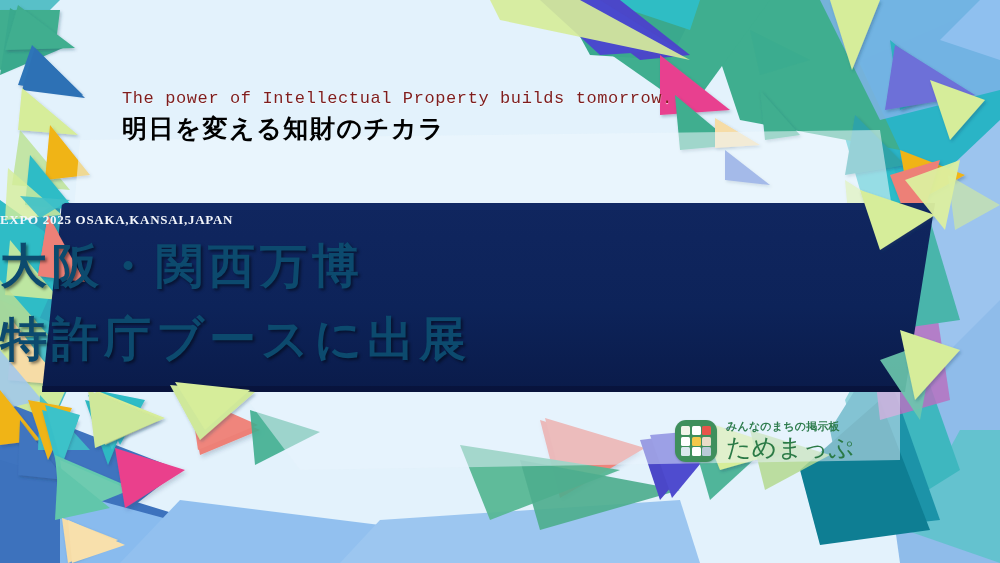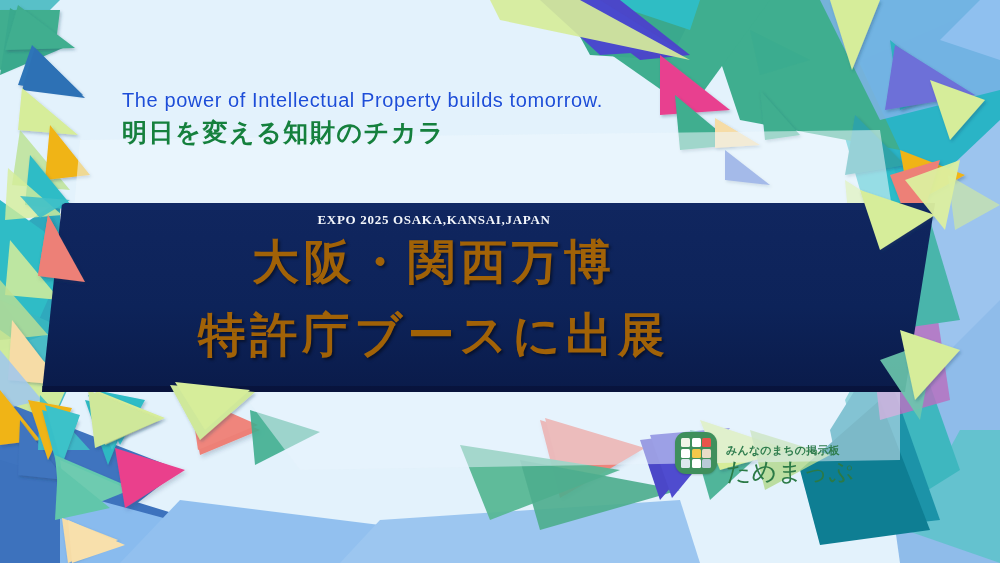--- a/index.html
+++ b/index.html
@@ -24,58 +24,57 @@
   }
 
   
   #headline {
     position: absolute;
     left: 122px;
     top: 88px;
     pointer-events: auto;
   }
   #headline-en {
-    font-family: Liberation Sans, sans-serif;
-    font-size: 20px;
+    font-family: Liberation Mono, monospace;
+    font-size: 17px;
     letter-spacing: 0.6px;
-    color: #1d4ed8;
+    color: #7f1d1d;
     white-space: nowrap;
     line-height: 1.25;
     text-shadow: 0 1px 1px rgba(255,255,255,0.75);
   }
   #headline-ja {
     font-family: "DejaVu Serif", serif;
     font-weight: bold;
     font-size: 25px;
     letter-spacing: 1.6px;
-    color: #15803d;
+    color: #000000;
     white-space: nowrap;
     line-height: 1.35;
     margin-top: 3px;
   }
   #banner-text {
     position: absolute;
     left: 0;
     top: 212px;
     width: 868px;
-    text-align: center;
     pointer-events: auto;
   }
   #banner-eyebrow {
     font-family: "Liberation Serif", serif;
     font-size: 13px;
     font-weight: bold;
     letter-spacing: 0.7px;
     color: #f3f6fb;
     white-space: nowrap;
   }
   .banner-line {
-    font-family: Liberation Mono, monospace;
+    font-family: Liberation Sans, sans-serif;
     font-weight: bold;
-    color: #a16207;
+    color: #0c4a6e;
     white-space: nowrap;
     letter-spacing: 5px;
     text-shadow: 2px 2px 3px rgba(0,0,0,0.45);
   }
   #banner-line1 {
     font-size: 47px;
     line-height: 1.18;
     margin-top: 10px;
   }
   #banner-line2 {
@@ -114,21 +113,20 @@
   .tile { border-radius: 1.5px; }
   #logo-text { display: flex; flex-direction: column; }
   #logo-tagline {
     font-family: Liberation Serif, serif;
     font-size: 11px;
     font-weight: bold;
     color: #2f7d4e;
     letter-spacing: 0.2px;
     line-height: 1.1;
     white-space: nowrap;
-    margin-top: 24px;
   }
   #logo-name {
     font-family: "DejaVu Sans", sans-serif;
     font-size: 25px;
     font-weight: normal;
     color: #2b7a46;
     letter-spacing: 0px;
     line-height: 1.12;
     margin-top: 2px;
     white-space: nowrap;

